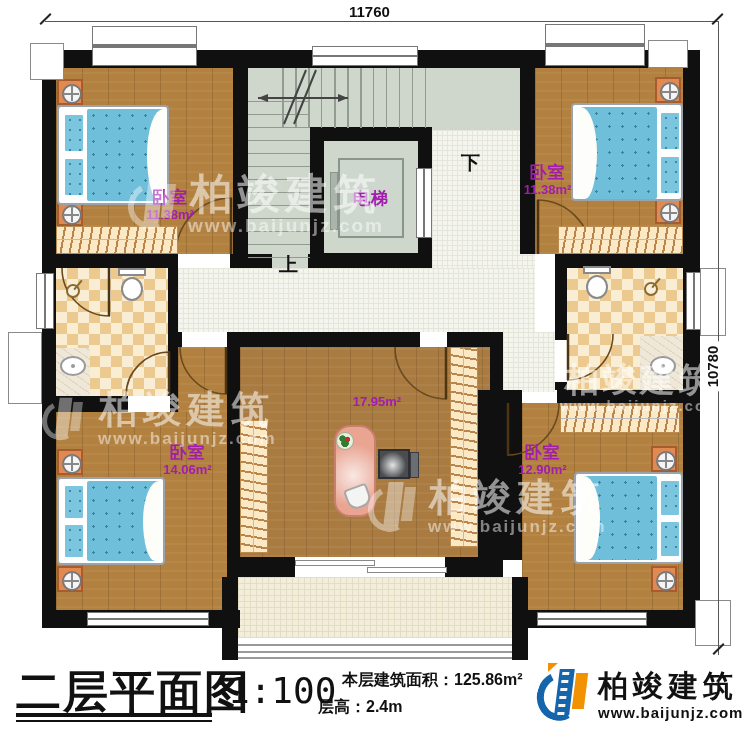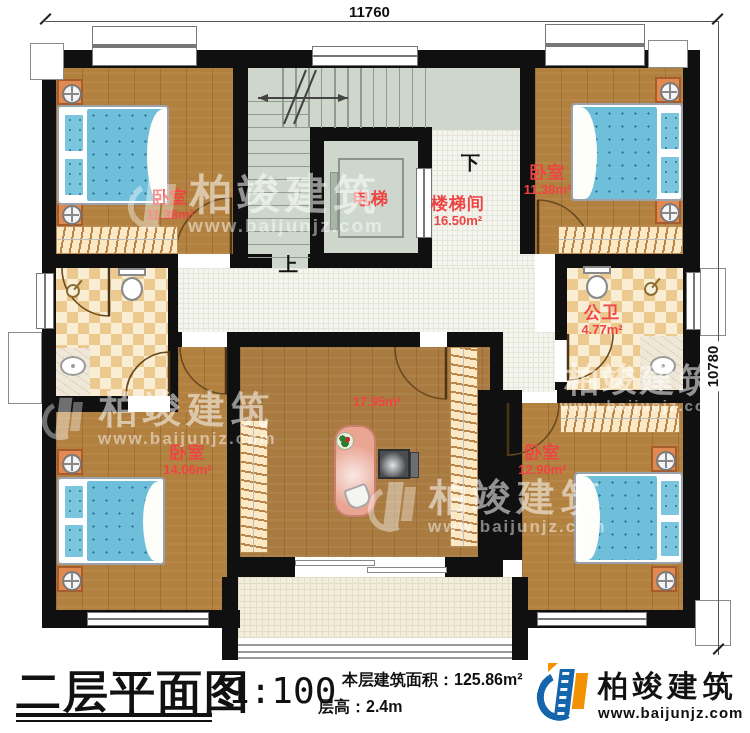--- a/index.html
+++ b/index.html
@@ -67,21 +67,21 @@
   .treads-v{position:absolute;background-image:repeating-linear-gradient(90deg,#8f9c8f 0 1.5px,transparent 1.5px 13px);}
   .treads-h{position:absolute;background-image:repeating-linear-gradient(0deg,#8f9c8f 0 1.5px,transparent 1.5px 13px);}
   
   .win{position:absolute;background:#fff;border:1px solid #777;box-sizing:border-box;}
   .win-h{background-image:linear-gradient(to bottom,transparent 45%,#777 45% 55%,transparent 55%);}
   .win-v{background-image:linear-gradient(to right,transparent 45%,#777 45% 55%,transparent 55%);}
   .outline{position:absolute;border:1px solid #8a8a8a;background:#fff;}
   .door{position:absolute;overflow:visible;}
   .slide{position:absolute;background:#fff;border:1px solid #888;box-sizing:border-box;}
   
-  .rlabel{position:absolute;color:#ef4444;font-weight:700;text-align:center;line-height:1.15;white-space:nowrap;}
+  .rlabel{position:absolute;color:#a21caf;font-weight:700;text-align:center;line-height:1.15;white-space:nowrap;}
   .rname{font-size:17px;letter-spacing:1px;}
   .rarea{font-size:13px;}
   .updown{position:absolute;color:#111;font-weight:700;font-size:19px;}
   
   .wm{position:absolute;display:flex;align-items:center;gap:8px;pointer-events:none;}
   .wm-txt{color:rgba(255,255,255,.55);font-weight:700;text-align:center;line-height:1.05;}
   .wm-big{font-size:42px;letter-spacing:6px;}
   .wm-url{font-size:19px;letter-spacing:2px;color:rgba(255,255,255,.48);}
   .wm-glyph{position:relative;width:50px;height:58px;opacity:.5;}
   .wm-glyph .g1{position:absolute;left:16px;top:4px;width:15px;height:44px;background:rgba(255,255,255,.8);transform:skewX(-7deg);}
@@ -310,31 +310,23 @@
     <div class="win win-h" style="left:537px;top:612px;width:110px;height:14px;"></div>
     <div class="outline" style="left:695px;top:600px;width:34px;height:44px;"></div>
 
     <div class="rlabel" style="left:115px;top:188px;width:110px;">
       <div class="rname">卧室</div>
       <div class="rarea">11.38m²</div>
     </div>
     <div class="rlabel" style="left:336px;top:189px;width:70px;">
       <div class="rname">电梯</div>
     </div>
-    <div class="rlabel" style="left:408px;top:194px;width:100px;">
-      <div class="rname">楼梯间</div>
-      <div class="rarea">16.50m²</div>
-    </div>
     <div class="rlabel" style="left:495px;top:163px;width:105px;">
       <div class="rname">卧室</div>
       <div class="rarea">11.38m²</div>
-    </div>
-    <div class="rlabel" style="left:552px;top:303px;width:100px;">
-      <div class="rname">公卫</div>
-      <div class="rarea">4.77m²</div>
     </div>
     <div class="rlabel" style="left:297px;top:395px;width:160px;">
       <div class="rarea">17.95m²</div>
     </div>
     <div class="rlabel" style="left:135px;top:443px;width:105px;">
       <div class="rname">卧室</div>
       <div class="rarea">14.06m²</div>
     </div>
     <div class="rlabel" style="left:490px;top:443px;width:105px;">
       <div class="rname">卧室</div>

